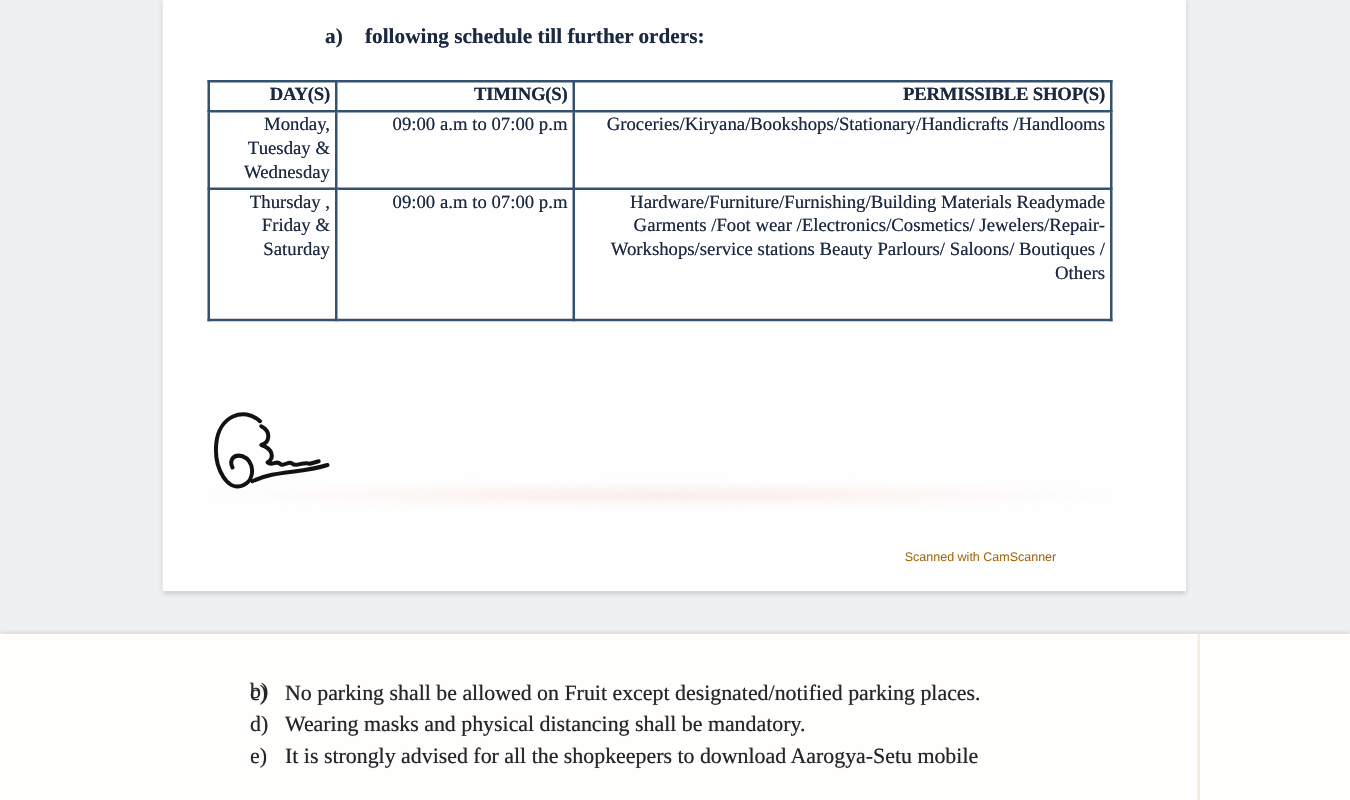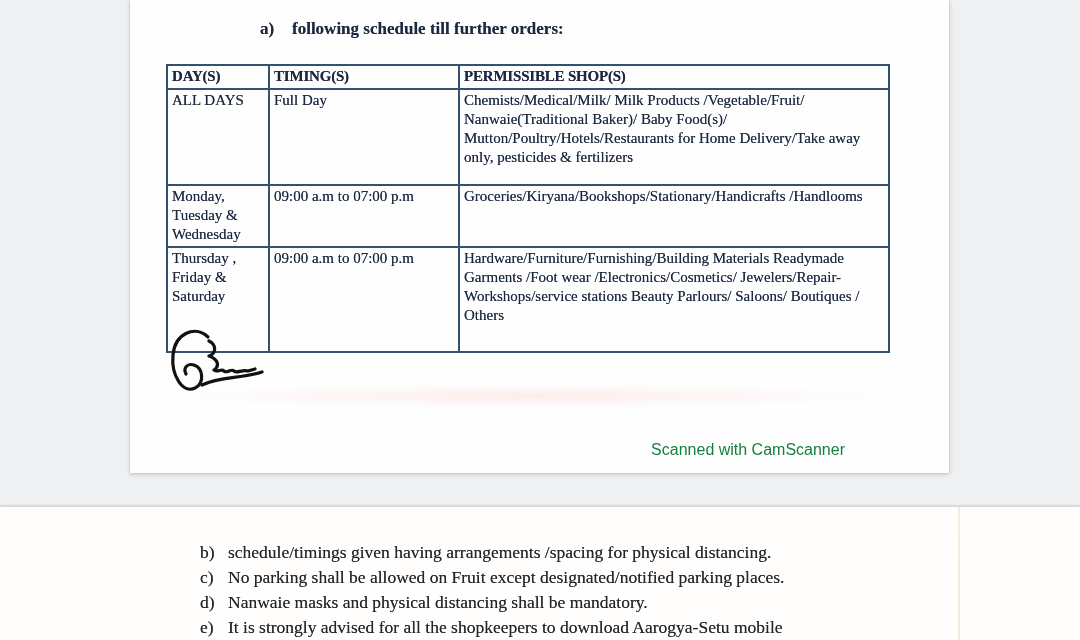--- a/index.html
+++ b/index.html
@@ -36,41 +36,41 @@
     font-size:15px; line-height:19px;
     text-shadow:0 0 .5px rgba(27,41,64,.75);
   }
   .doc-table col.c1 { width:102px; }
   .doc-table col.c2 { width:190px; }
   .doc-table col.c3 { width:430px; }
   .doc-table th, .doc-table td {
     border:2px solid #34516e;
     padding:1px 4px 2px;
     vertical-align:top;
-    text-align:left;
+    text-align:right;
   }
   .doc-table th { font-size:15px; height:20px; letter-spacing:-.2px; }
   .doc-table tr.r1 td { height:96px; }
   .doc-table tr.r2 td { height:52px; }
   .doc-table tr.r3 td { height:105px; }
 
   .sig { position:absolute; left:32px; top:328px; width:125px; height:70px; }
   .sig svg { width:100%; height:100%; }
 
   .scan-tint {
     position:absolute; left:40px; right:60px; top:386px; height:20px;
     background:radial-gradient(ellipse at 50% 50%, rgba(246,205,195,.35), rgba(246,205,195,0) 75%);
     filter:blur(2px);
     pointer-events:none;
   }
 
   .watermark {
     position:absolute; right:104px; top:441px;
     font-family:"Liberation Sans", sans-serif;
-    font-size:16px; color:#15803d;
+    font-size:10px; color:#a16207;
   }
 
   
   .page2 {
     position:absolute; left:0; top:507px;
     width:1080px; height:160px;
     background:#fffefd;
     box-shadow:0 -1px 3px rgba(60,64,67,.22);
   }
   .page2 .crease {
@@ -103,25 +103,20 @@
         <col class="c1">
         <col class="c2">
         <col class="c3">
       </colgroup>
     <tbody>
         <tr>
       <th>DAY(S)</th>
       <th>TIMING(S)</th>
       <th>PERMISSIBLE SHOP(S)</th>
     </tr>
-    <tr class="r1">
-      <td>ALL DAYS</td>
-      <td>Full Day</td>
-      <td>Chemists/Medical/Milk/ Milk Products /Vegetable/Fruit/ Nanwaie(Traditional Baker)/ Baby Food(s)/ Mutton/Poultry/Hotels/Restaurants  for Home Delivery/Take away only, pesticides &amp; fertilizers</td>
-    </tr>
     <tr class="r2">
       <td>Monday, Tuesday &amp; Wednesday</td>
       <td>09:00 a.m to 07:00 p.m</td>
       <td>Groceries/Kiryana/Bookshops/Stationary/Handicrafts /Handlooms</td>
     </tr>
     <tr class="r3">
       <td>Thursday , Friday &amp; Saturday</td>
       <td>09:00 a.m to 07:00 p.m</td>
       <td>Hardware/Furniture/Furnishing/Building Materials Readymade Garments /Foot wear /Electronics/Cosmetics/ Jewelers/Repair-Workshops/service stations Beauty Parlours/ Saloons/ Boutiques  / Others</td>
     </tr>
@@ -141,31 +136,30 @@
   <div class="watermark">Scanned with CamScanner</div>
 </div>
 
 <div class="page2">
   <div class="crease"></div>
 
   <div class="items">
 
     <div class="item">
       <span class="marker">b)</span>
-      <div>schedule/timings given having arrangements /spacing for physical distancing.</div>
     </div>
 
     <div class="item">
       <span class="marker">c)</span>
       <div>No parking shall be allowed on Fruit except designated/notified parking places.</div>
     </div>
 
     <div class="item">
       <span class="marker">d)</span>
-      <div>Nanwaie masks and physical distancing shall be mandatory.</div>
+      <div>Wearing masks and physical distancing shall be mandatory.</div>
     </div>
 
     <div class="item">
       <span class="marker">e)</span>
       <div>It is strongly advised for all the shopkeepers to download Aarogya-Setu mobile</div>
     </div>
 
   </div>
 </div>
 

